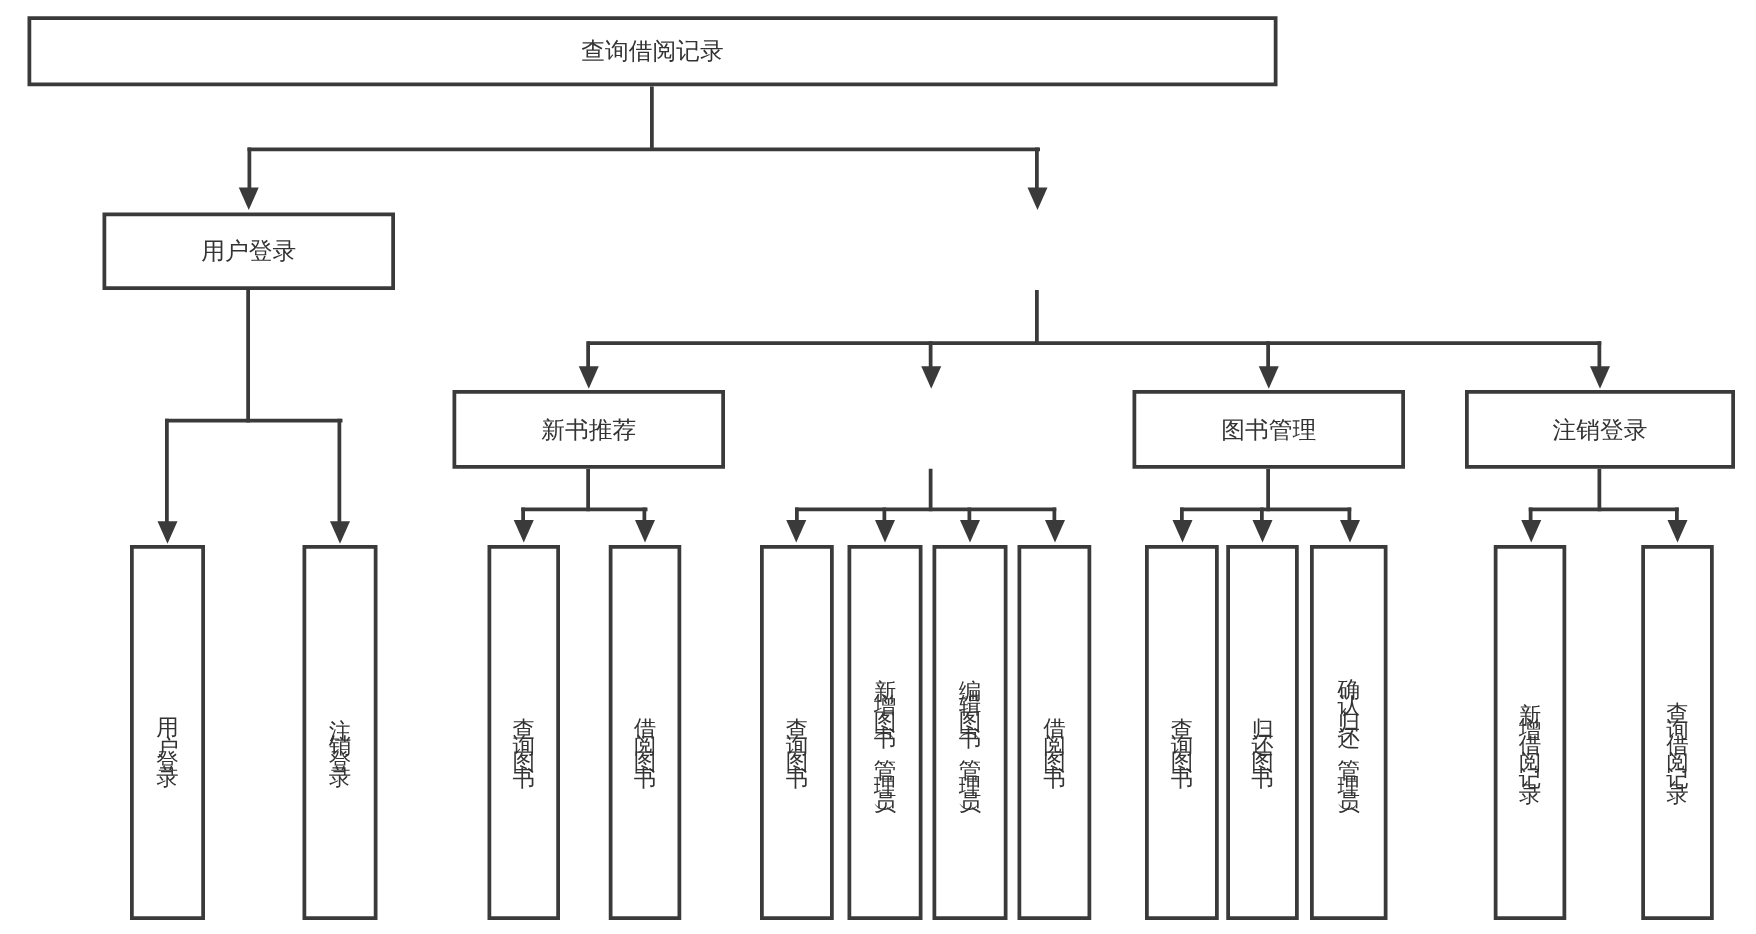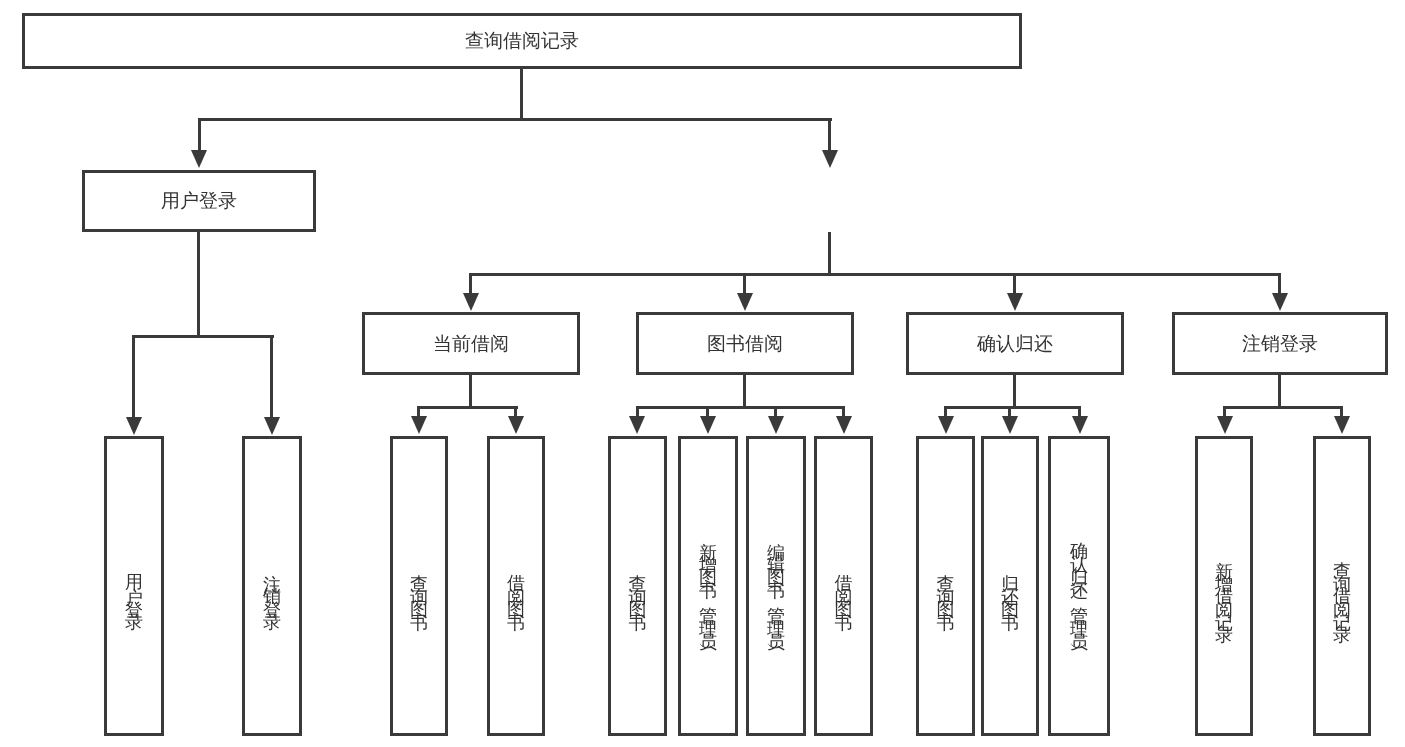--- a/index.html
+++ b/index.html
@@ -87,23 +87,22 @@
   <div class="line" style="left:470px; top:273px; width:811px; height:3px;"></div>
   <div class="line" style="left:469px; top:273px; width:3px; height:24px;"></div>
   <div class="arrow" style="left:463px; top:293px;"></div>
   <div class="line" style="left:743px; top:273px; width:3px; height:24px;"></div>
   <div class="arrow" style="left:737px; top:293px;"></div>
   <div class="line" style="left:1013px; top:273px; width:3px; height:24px;"></div>
   <div class="arrow" style="left:1007px; top:293px;"></div>
   <div class="line" style="left:1278px; top:273px; width:3px; height:24px;"></div>
   <div class="arrow" style="left:1272px; top:293px;"></div>
 
-  <div class="node" style="left:362px; top:312px; width:218px; height:63px;">当前借阅</div>
-  <div class="node" style="left:636px; top:312px; width:218px; height:63px;">图书借阅</div>
-  <div class="node" style="left:906px; top:312px; width:218px; height:63px;">确认归还</div>
+  <div class="node" style="left:362px; top:312px; width:218px; height:63px;">新书推荐</div>
+  <div class="node" style="left:906px; top:312px; width:218px; height:63px;">图书管理</div>
   <div class="node" style="left:1172px; top:312px; width:216px; height:63px;">注销登录</div>
 
   <div class="line" style="left:469px; top:375px; width:3px; height:34px;"></div>
   <div class="line" style="left:417px; top:406px; width:101px; height:3px;"></div>
   <div class="line" style="left:417px; top:406px; width:3px; height:13px;"></div>
   <div class="arrow" style="left:411px; top:416px;"></div>
   <div class="line" style="left:514px; top:406px; width:3px; height:13px;"></div>
   <div class="arrow" style="left:508px; top:416px;"></div>
 
   <div class="line" style="left:743px; top:375px; width:3px; height:34px;"></div>

